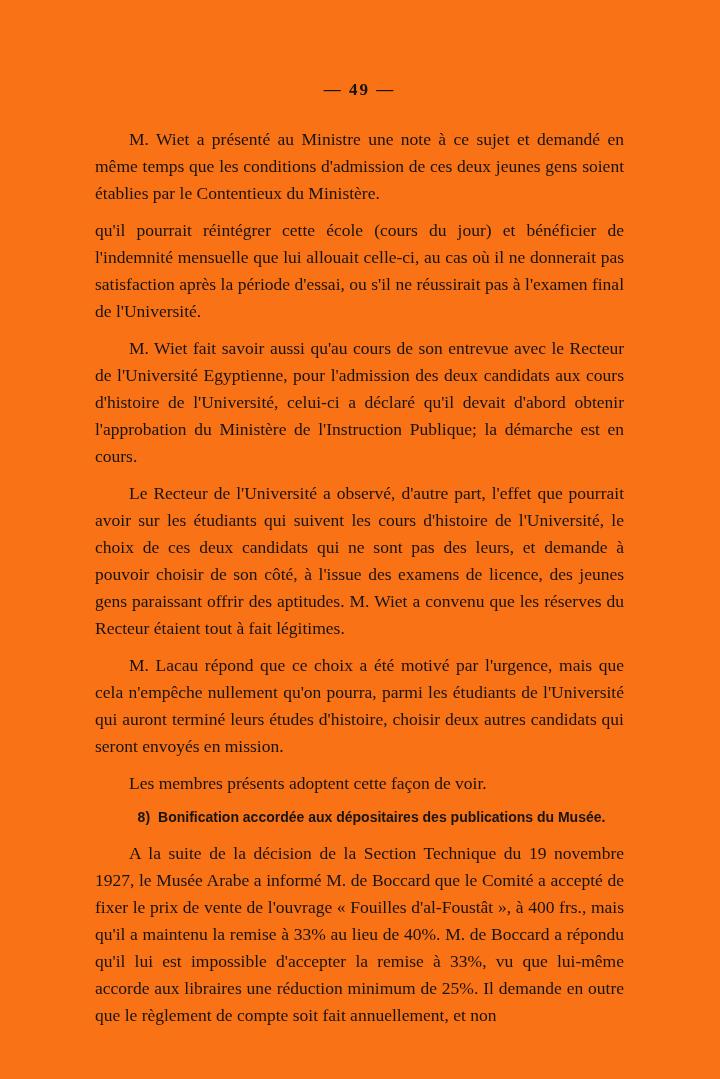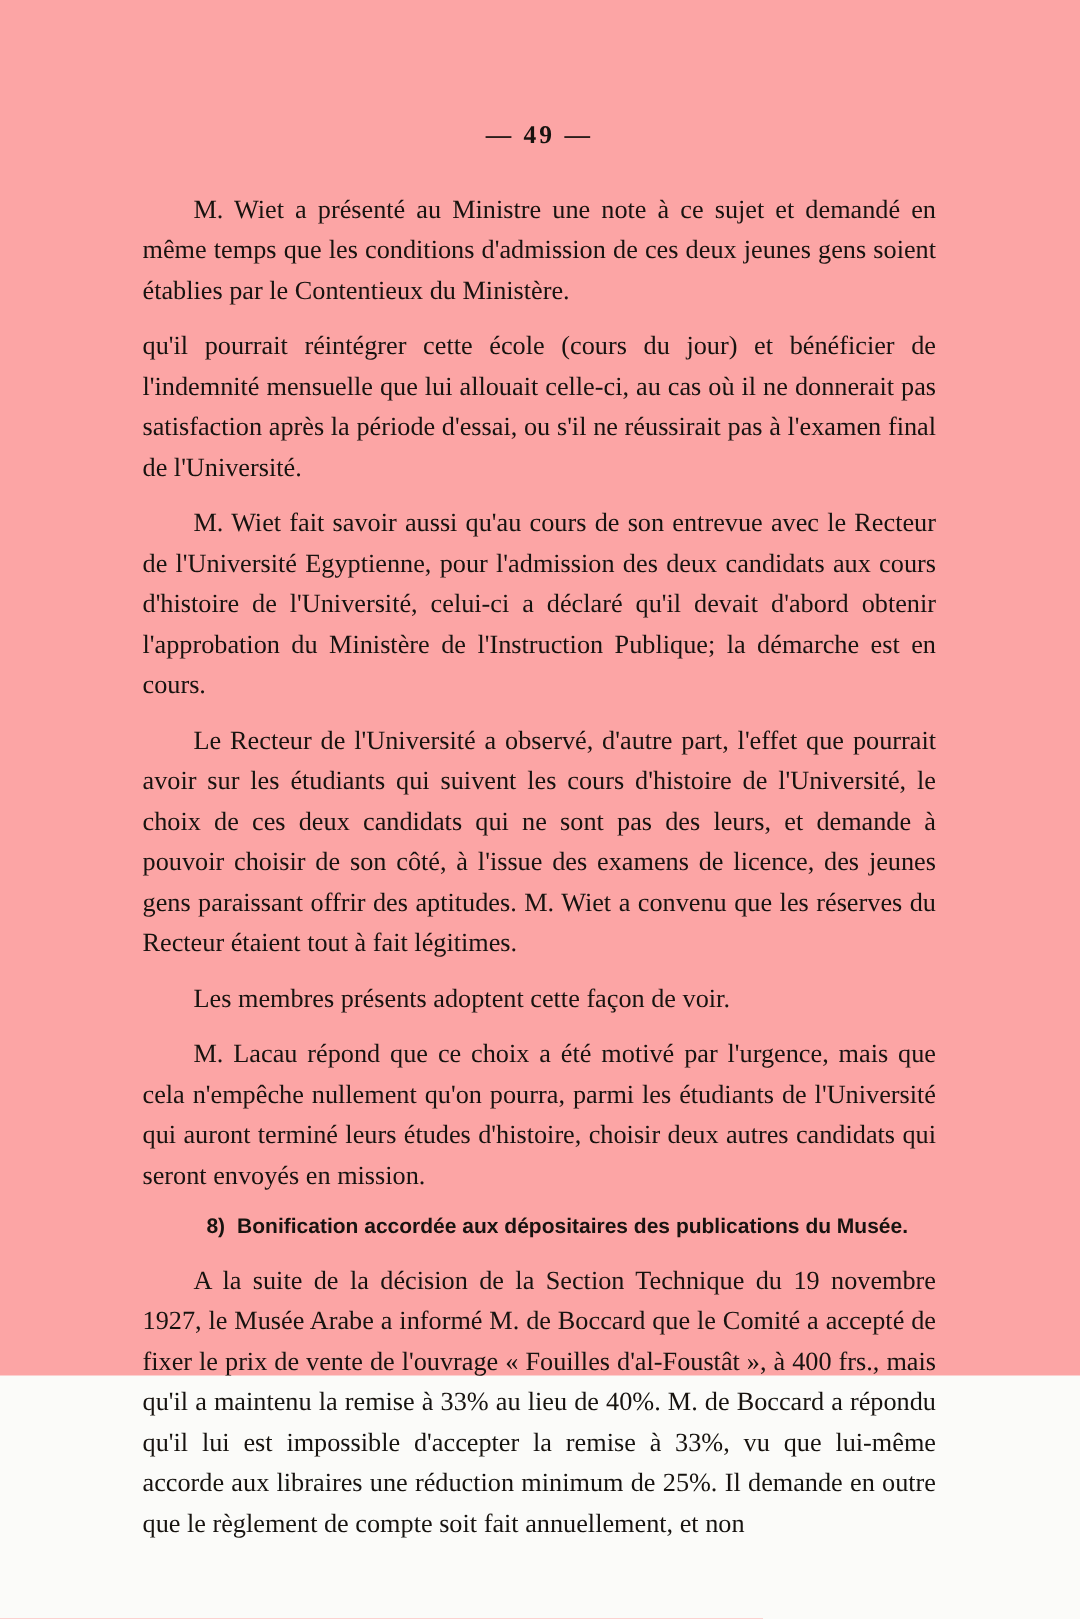--- a/index.html
+++ b/index.html
@@ -10,23 +10,23 @@
     width: 720px;
     height: 1079px;
     background: #fbfbf9;
     color: #17130f;
     font-family: "Liberation Serif", serif;
     overflow: hidden;
   }
   .page {
     box-sizing: border-box;
     width: 720px;
-    height: 917px;
+    height: 1079px;
     padding: 80px 96px 30px 95px;
-    background: #fca5a5;
+    background: #f97316;
   }
   .page-number {
     text-align: center;
     font-size: 17px;
     font-weight: bold;
     letter-spacing: 2px;
     margin-bottom: 26px;
   }
   .body-text {
     font-size: 17.5px;
@@ -67,23 +67,23 @@
   <div class="body-text">
 
     <p class="para">M. Wiet a présenté au Ministre une note à ce sujet et demandé en même temps que les conditions d'admission de ces deux jeunes gens soient établies par le Contentieux du Ministère.</p>
 
     <p class="para no-indent">qu'il pourrait réintégrer cette école (cours du jour) et bénéficier de l'indemnité mensuelle que lui allouait celle-ci, au cas où il ne donnerait pas satisfaction après la période d'essai, ou s'il ne réussirait pas à l'examen final de l'Université.</p>
 
     <p class="para">M. Wiet fait savoir aussi qu'au cours de son entrevue avec le Recteur de l'Université Egyptienne, pour l'admission des deux candidats aux cours d'histoire de l'Université, celui-ci a déclaré qu'il devait d'abord obtenir l'approbation du Ministère de l'Instruction Publique; la démarche est en cours.</p>
 
     <p class="para">Le Recteur de l'Université a observé, d'autre part, l'effet que pourrait avoir sur les étudiants qui suivent les cours d'histoire de l'Université, le choix de ces deux candidats qui ne sont pas des leurs, et demande à pouvoir choisir de son côté, à l'issue des examens de licence, des jeunes gens paraissant offrir des aptitudes. M. Wiet a convenu que les réserves du Recteur étaient tout à fait légitimes.</p>
 
+    <p class="para">M. Lacau répond que ce choix a été motivé par l'urgence, mais que cela n'empêche nullement qu'on pourra, parmi les étudiants de l'Université qui auront terminé leurs études d'histoire, choisir deux autres candidats qui seront envoyés en mission.</p>
+
     <p class="para">Les membres présents adoptent cette façon de voir.</p>
-
-    <p class="para">M. Lacau répond que ce choix a été motivé par l'urgence, mais que cela n'empêche nullement qu'on pourra, parmi les étudiants de l'Université qui auront terminé leurs études d'histoire, choisir deux autres candidats qui seront envoyés en mission.</p>
 
     <div class="section-heading">
       <span class="sec-num">8)</span><span>Bonification accordée aux dépositaires des publications du Musée.</span>
     </div>
 
     <p class="para last">A la suite de la décision de la Section Technique du 19 novembre 1927, le Musée Arabe a informé M. de Boccard que le Comité a accepté de fixer le prix de vente de l'ouvrage « Fouilles d'al-Foustât », à 400 frs., mais qu'il a maintenu la remise à 33% au lieu de 40%. M. de Boccard a répondu qu'il lui est impossible d'accepter la remise à 33%, vu que lui-même accorde aux libraires une réduction minimum de 25%. Il demande en outre que le règlement de compte soit fait annuellement, et non</p>
 
   </div>
 </div>
 

